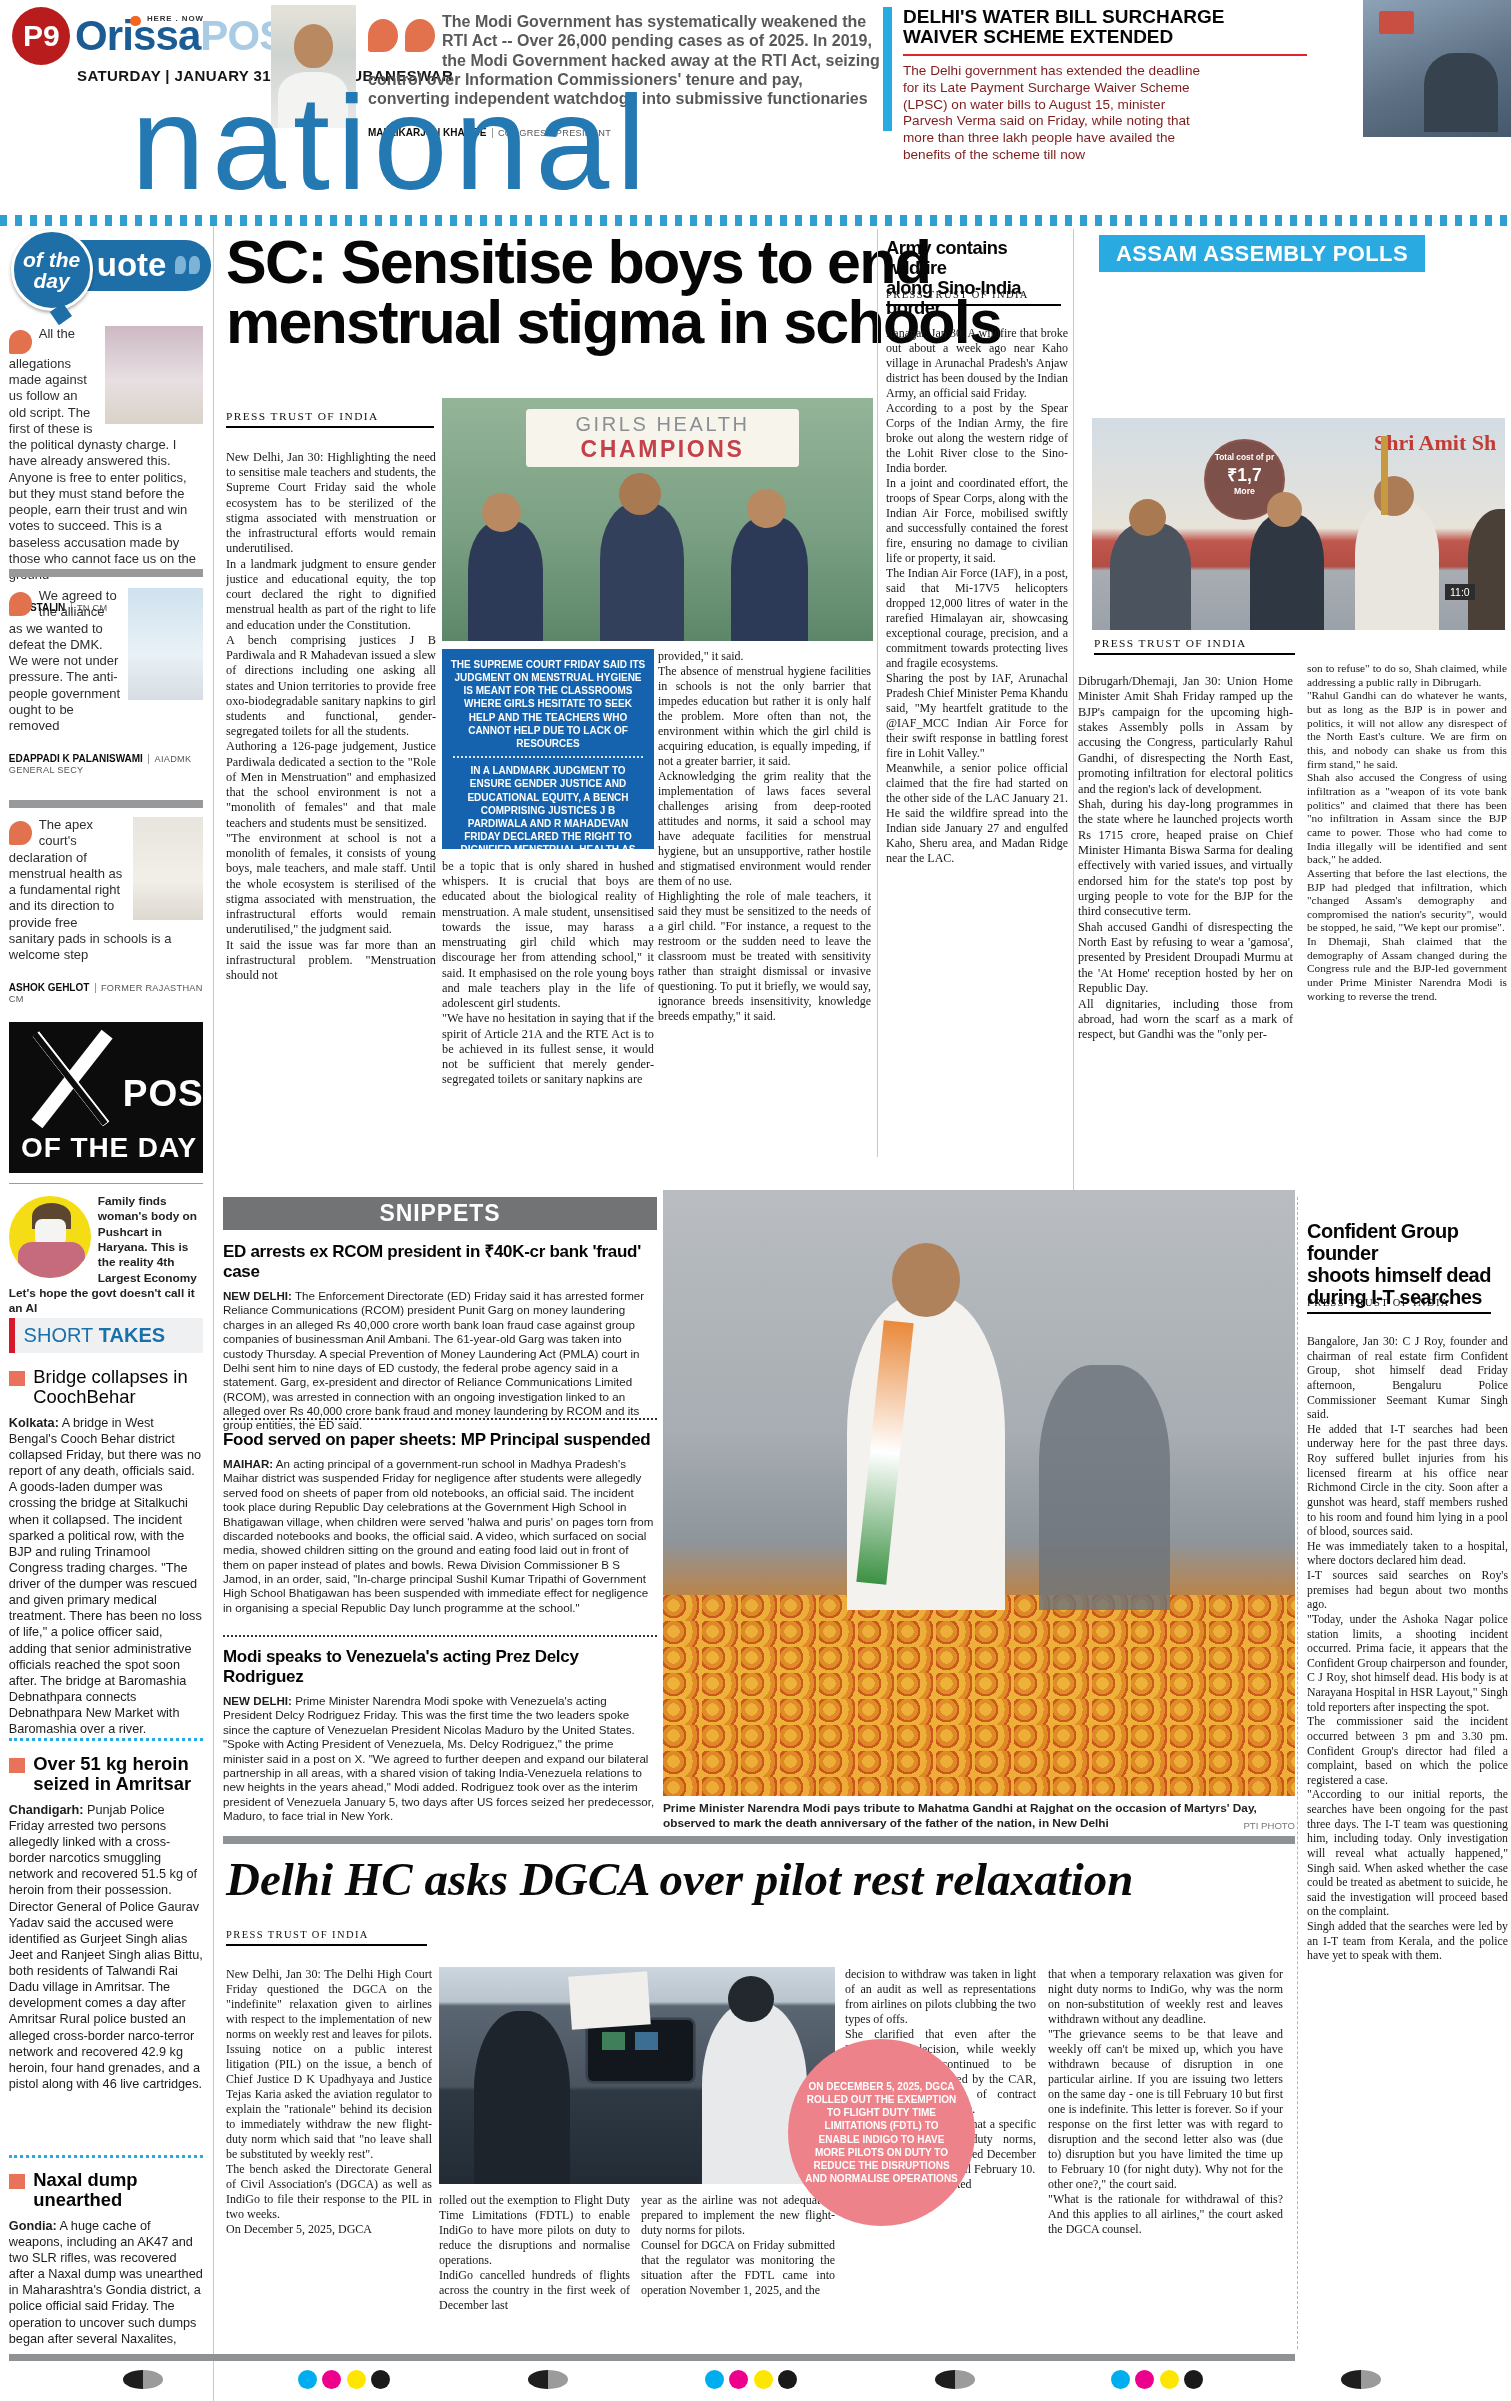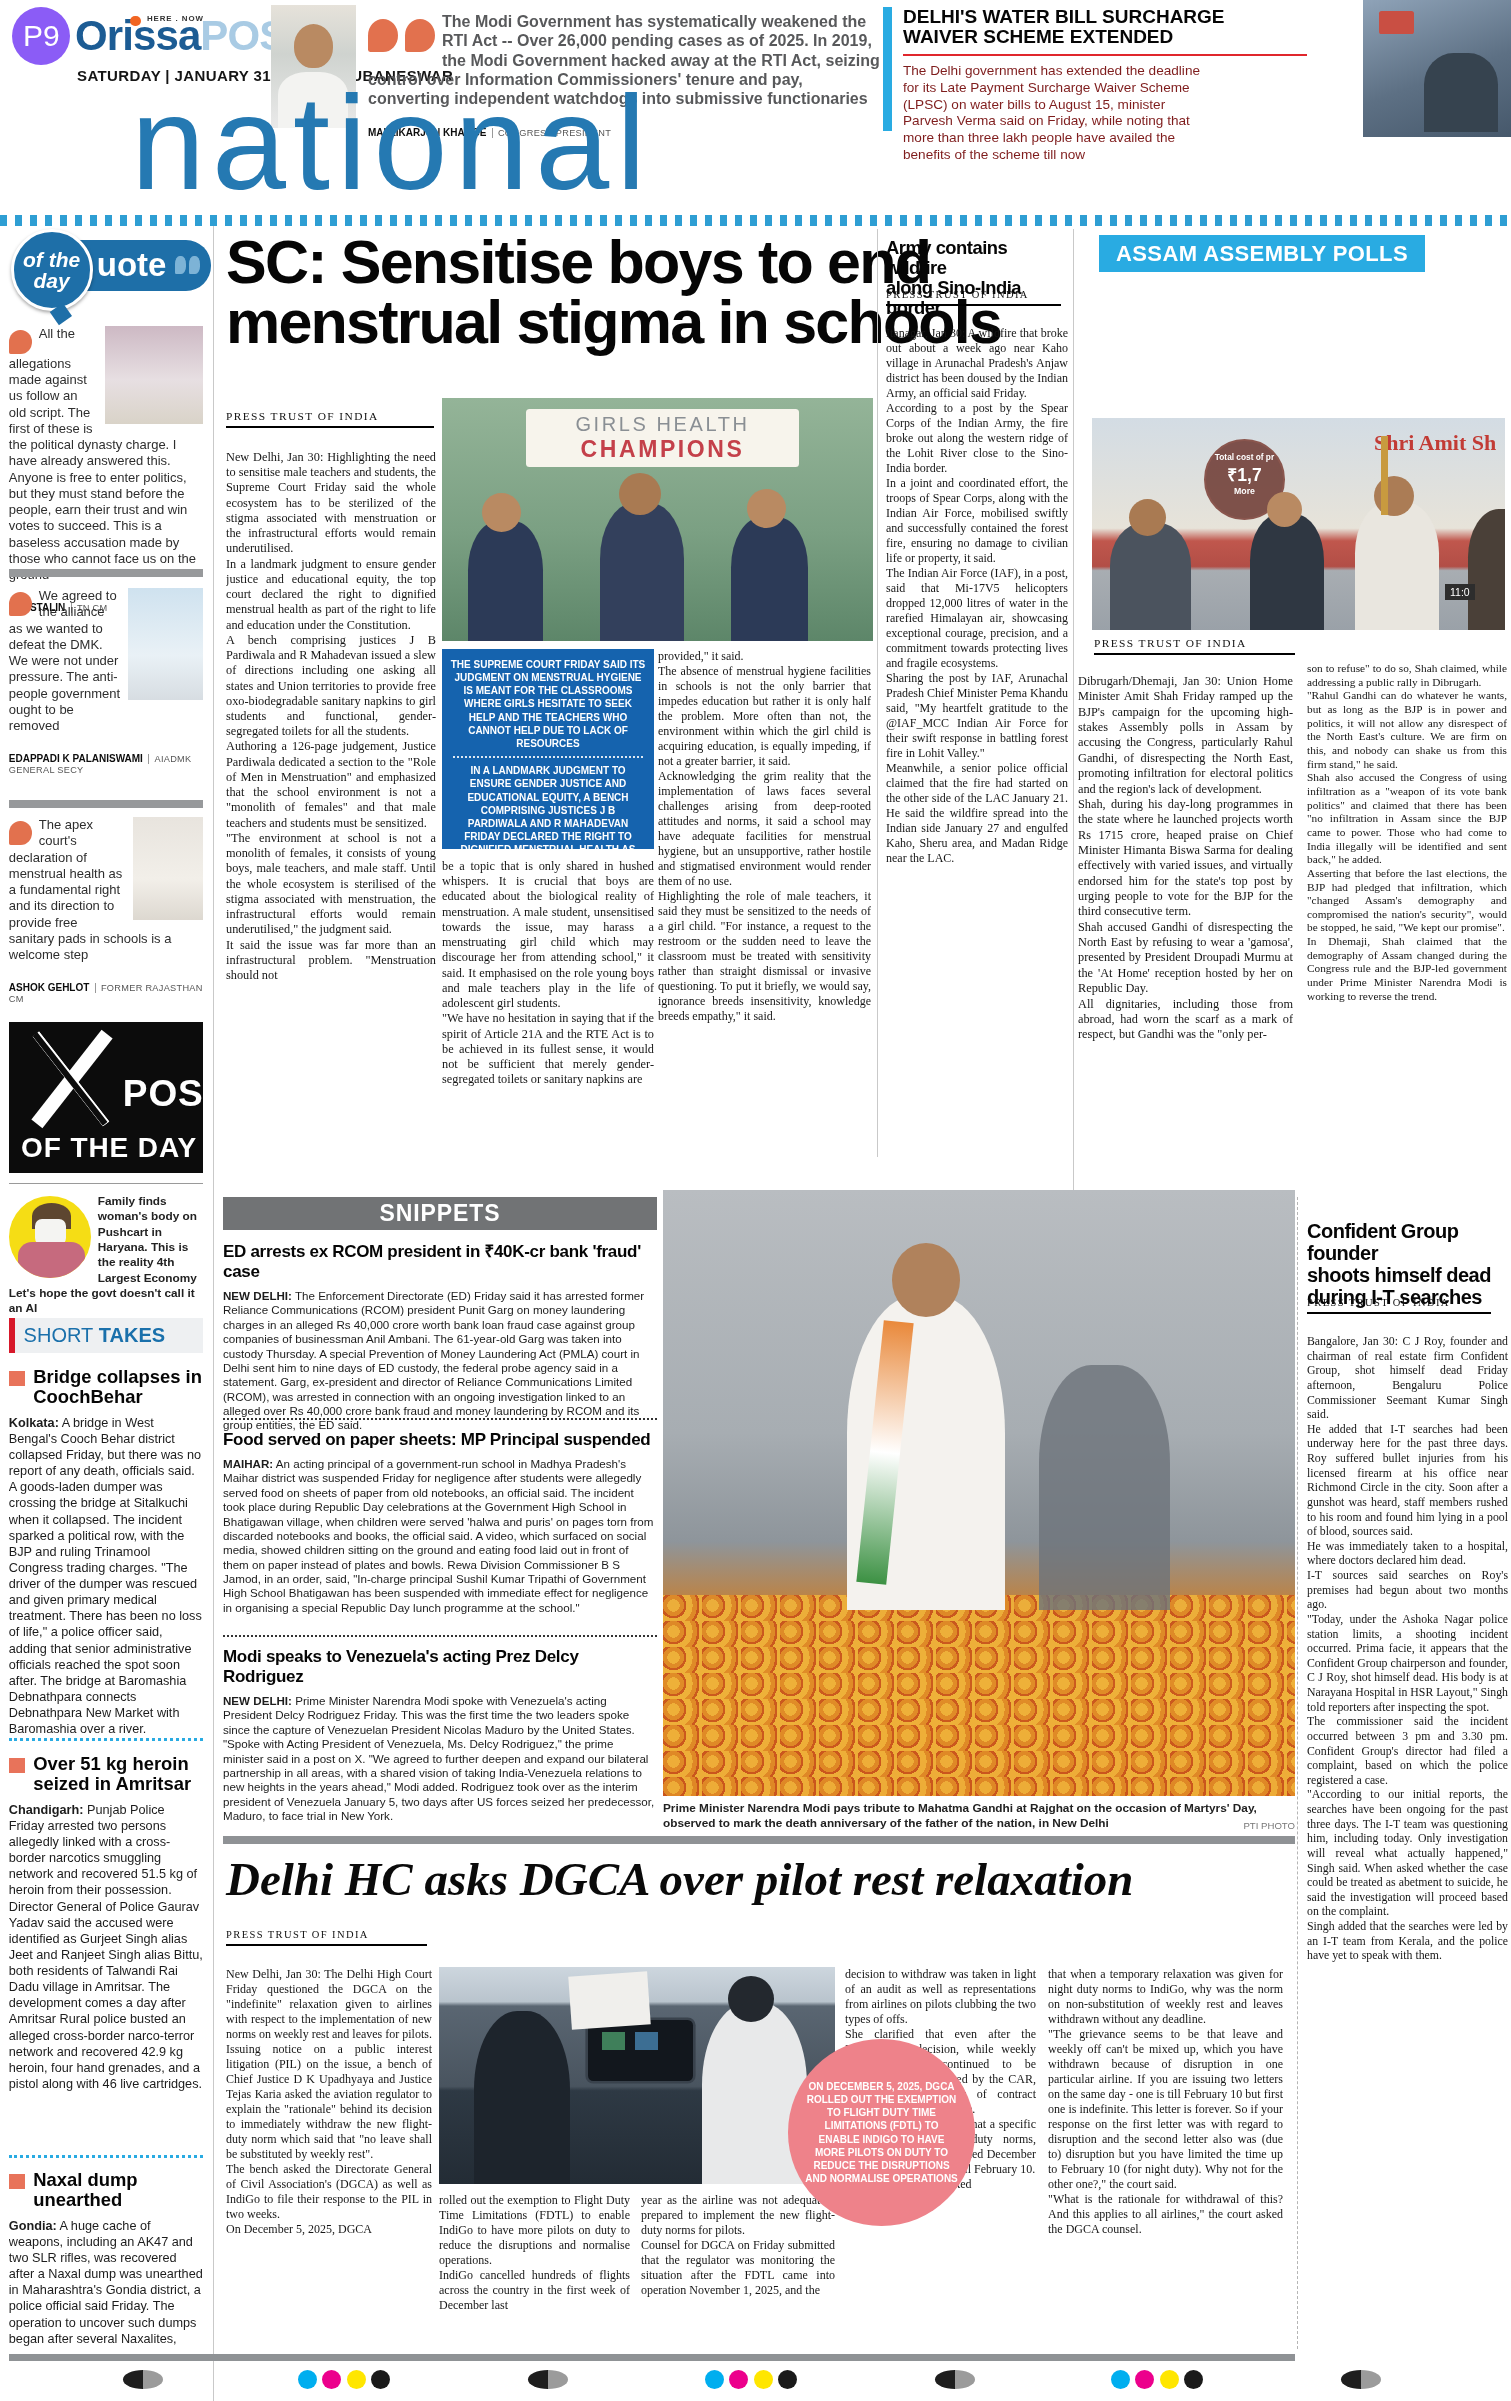--- a/index.html
+++ b/index.html
@@ -20,21 +20,21 @@
 .grayhr{background:#97999b}
 .photo-ph{overflow:hidden}
 .regdot{width:19px;height:19px;border-radius:50%;display:inline-block;margin-right:5.3px}
 .ell{width:40px;height:19px;border-radius:50%;background:linear-gradient(90deg,#1e1e1e 50%,#9b9b9b 50%)}
 </style>
 </head>
 <body>
 
 <div id="page">
 
-  <div class="a" style="left:12.3px;top:7px;width:58px;height:58px;border-radius:50%;background:#8b5cf6;color:#fff;font-weight:400;font-size:30px;display:flex;align-items:center;justify-content:center">P9</div>
+  <div class="a" style="left:12.3px;top:7px;width:58px;height:58px;border-radius:50%;background:#b91c1c;color:#fff;font-weight:700;font-size:30px;display:flex;align-items:center;justify-content:center">P9</div>
   <div class="a" style="left:75px;top:12.3px;font-weight:700;font-size:42px;letter-spacing:-0.9px">
     <span style="color:#1c5c94">Orissa</span><span style="color:#a9cbe4">POST</span>
   </div>
   <div class="a" style="left:130px;top:15.8px;width:10.5px;height:10.5px;border-radius:50%;background:#f26522"></div>
   <div class="a" style="left:147px;top:14px;font-size:7.9px;font-weight:700;color:#333;letter-spacing:0.9px">HERE . NOW</div>
   <div class="a" style="left:77px;top:67px;font-size:15px;font-weight:700;color:#151515;letter-spacing:0.4px">SATURDAY | JANUARY 31, 2026 | BHUBANESWAR</div>
 
   <div class="a photo-ph" style="left:271px;top:5.3px;width:85px;height:123px;background:linear-gradient(180deg,#e6e2da 0%,#cfd3cf 40%,#e9e9e9 100%)">
     <div class="a" style="left:23px;top:19px;width:39px;height:44px;border-radius:50% 50% 46% 46%;background:#b98a62"></div>
     <div class="a" style="left:7px;top:67px;width:70px;height:56px;border-radius:40% 40% 0 0;background:#f3f3f1"></div>
@@ -119,21 +119,21 @@
     <div style="font-size:11.8px;font-weight:600;line-height:1.3;color:#222">Family finds woman's body on Pushcart in Haryana. This is the reality 4th Largest Economy Let's hope the govt doesn't call it an AI</div>
     <div style="clear:both;text-align:right;font-size:11px;font-weight:700;color:#6f6f6f;margin-top:5.3px">@Nher_who</div>
   </div>
 
   <div class="a" style="left:8.8px;top:1318px;width:194px;height:35px;background:#eef0f2;border-left:6.1px solid #d7182a;display:flex;align-items:center;padding-left:8.8px;font-size:20px;color:#1a70ab">
     <span>SHORT</span>&nbsp;<span style="font-weight:700">TAKES</span>
   </div>
 
   <div class="a" style="left:8.8px;top:1367px;width:194px">
     <div style="position:absolute;left:0;top:3.5px;width:15.8px;height:15.8px;background:#e8735a"></div>
-    <div style="margin-left:24.5px;font-weight:700;font-size:18.4px;line-height:1.06;color:#060606">Bridge collapses in CoochBehar</div>
+    <div style="margin-left:24.5px;font-weight:400;font-size:18.4px;line-height:1.06;color:#060606">Bridge collapses in CoochBehar</div>
     <div class="sb" style="font-size:12.7px;line-height:1.27;margin-top:8.8px"><b>Kolkata:</b> <span>A bridge in West Bengal's Cooch Behar district collapsed Friday, but there was no report of any death, officials said. A goods-laden dumper was crossing the bridge at Sitalkuchi when it collapsed. The incident sparked a political row, with the BJP and ruling Trinamool Congress trading charges. "The driver of the dumper was rescued and given primary medical treatment. There has been no loss of life," a police officer said, adding that senior administrative officials reached the spot soon after. The bridge at Baromashia Debnathpara connects Debnathpara New Market with Baromashia over a river.</span></div>
   </div>
   <div class="a dotted-cyan" style="left:8.8px;top:1738px;width:194px"></div>
 
   <div class="a" style="left:8.8px;top:1754px;width:194px">
     <div style="position:absolute;left:0;top:3.5px;width:15.8px;height:15.8px;background:#e8735a"></div>
     <div style="margin-left:24.5px;font-weight:700;font-size:18.4px;line-height:1.06;color:#060606">Over 51 kg heroin seized in Amritsar</div>
     <div class="sb" style="font-size:12.7px;line-height:1.27;margin-top:8.8px"><b>Chandigarh:</b> <span>Punjab Police Friday arrested two persons allegedly linked with a cross-border narcotics smuggling network and recovered 51.5 kg of heroin from their possession.  Director General of Police Gaurav Yadav said the accused were identified as Gurjeet Singh alias Jeet and Ranjeet Singh alias Bittu, both residents of Talwandi Rai Dadu village in Amritsar. The development comes a day after Amritsar Rural police busted an alleged cross-border narco-terror network and recovered 42.9 kg heroin, four hand grenades, and a pistol along with 46 live cartridges.</span></div>
   </div>
   <div class="a dotted-cyan" style="left:8.8px;top:2155px;width:194px"></div>

